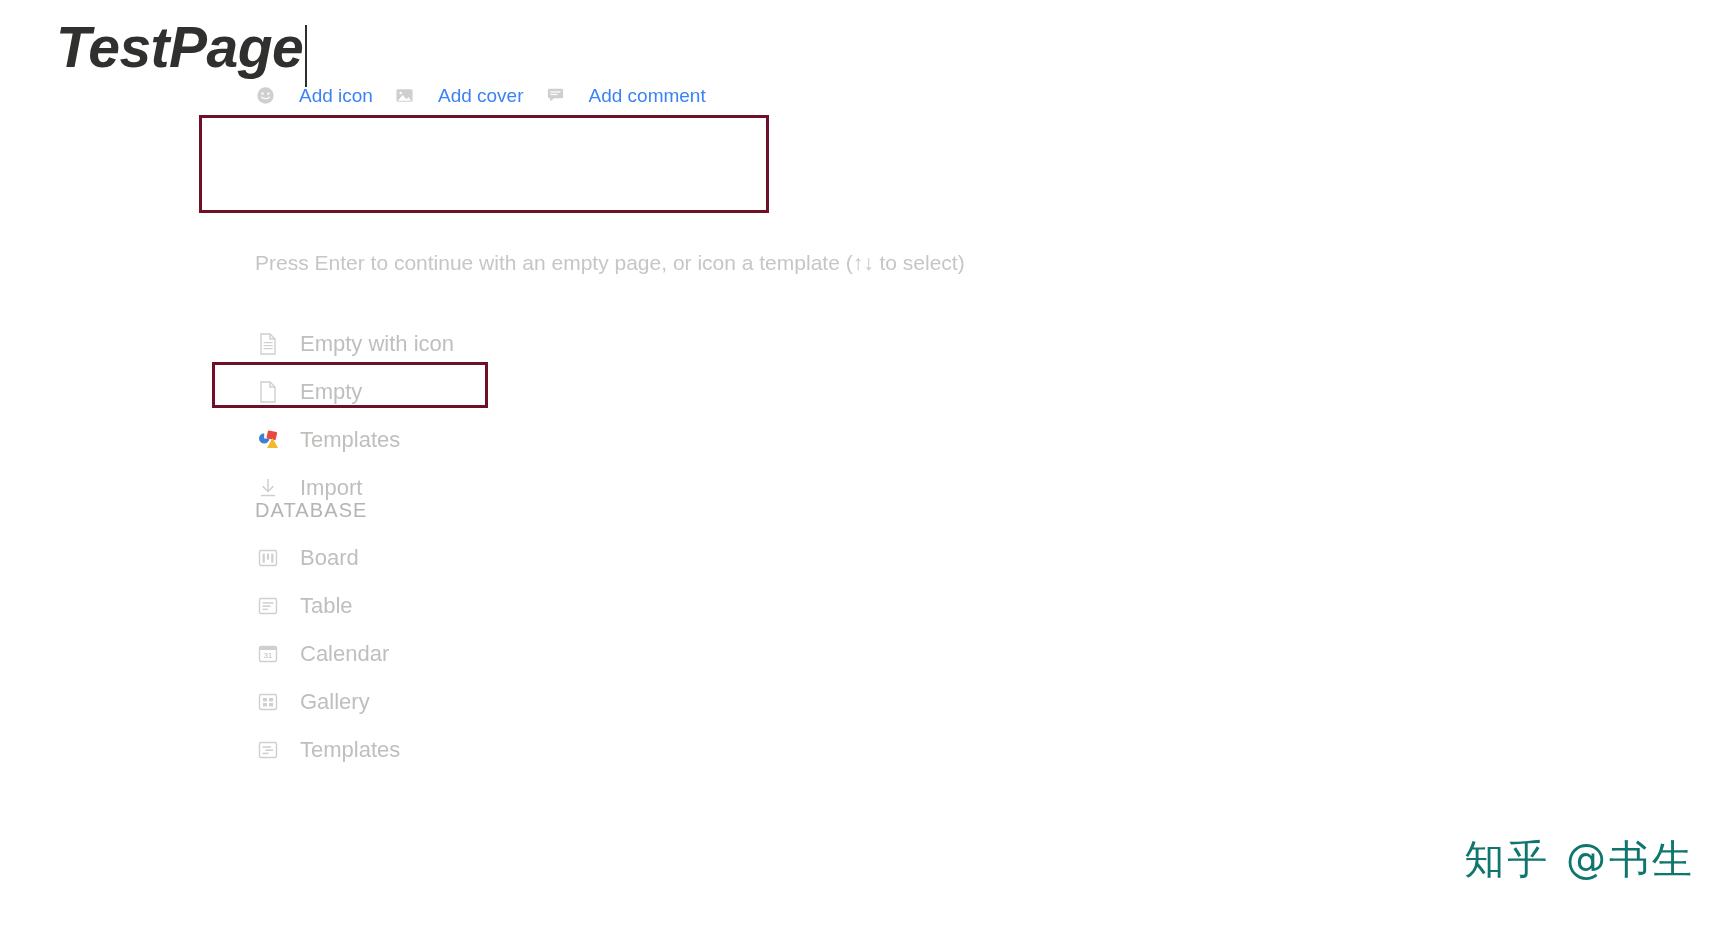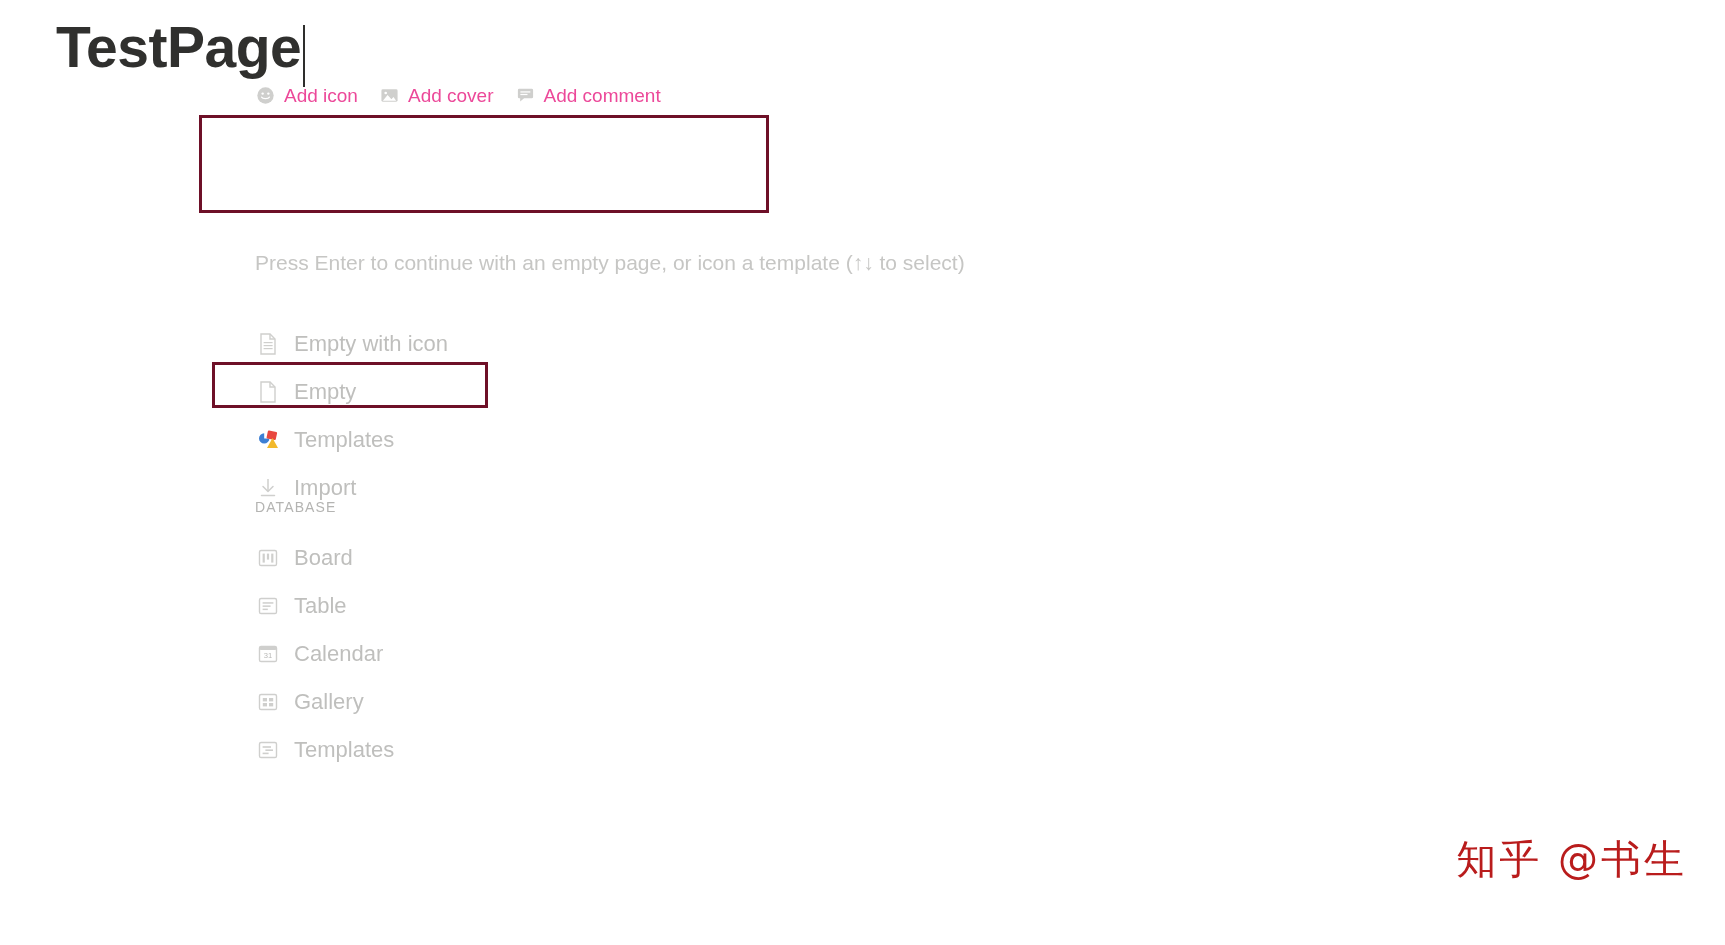--- a/index.html
+++ b/index.html
@@ -24,22 +24,22 @@
     left: 256px;
     top: 82px;
     display: flex;
     align-items: center;
     gap: 22px;
     height: 26px;
   }
   .action-item {
     display: flex;
     align-items: center;
-    gap: 9px;
-    color: #ec4899;
+    gap: 24px;
+    color: #3b82f6;
     font-size: 19px;
     font-family: "Liberation Sans", sans-serif;
     white-space: nowrap;
     cursor: pointer;
     line-height: 1;
   }
   .action-ico {
     width: 19px; height: 19px;
     display: inline-flex;
     align-items: center;
@@ -57,20 +57,21 @@
     height: 98px;
     border: 3px solid #6e1028;
     background: transparent;
   }
   .title-text-wrap {
     position: absolute;
     left: 56px;
     top: 16px;
     display: flex;
     align-items: center;
+    font-style: italic;
   }
   .title-text {
     font-size: 57px;
     font-weight: bold;
     color: #30302e;
     font-family: "Liberation Sans", sans-serif;
     letter-spacing: -0.5px;
     line-height: 1.12;
     white-space: pre;
   }
@@ -100,21 +101,21 @@
   .menu {
     position: absolute;
     left: 255px;
     top: 320px;
     width: 420px;
   }
   .menu-row {
     display: flex;
     align-items: center;
     height: 48px;
-    gap: 13px;
+    gap: 19px;
     cursor: pointer;
     position: relative;
   }
   .menu-ico {
     width: 26px; height: 26px;
     display: inline-flex;
     align-items: center;
     justify-content: center;
     flex: 0 0 26px;
     text-decoration: underline;
@@ -137,40 +138,40 @@
     height: 46px;
     border: 3px solid #6e1028;
     pointer-events: none;
   }
 
   
   .db-head {
     position: absolute;
     left: 255px;
     top: 499px;
-    font-size: 14px;
+    font-size: 20px;
     letter-spacing: 1.1px;
     color: #b4b4b2;
     font-family: "Liberation Sans", sans-serif;
     font-weight: normal;
   }
   .db-list {
     position: absolute;
     left: 255px;
     top: 534px;
     width: 420px;
   }
 
   
   .watermark {
     position: absolute;
-    right: 38px;
+    right: 30px;
     bottom: 58px;
     font-size: 40px;
-    color: #b91c1c;
+    color: #0f766e;
     font-family: "DejaVu Sans", sans-serif;
     letter-spacing: 3px;
     white-space: nowrap;
     user-select: none;
     margin-top: 28px;
   }
 </style>
 </head>
 <body>
 

